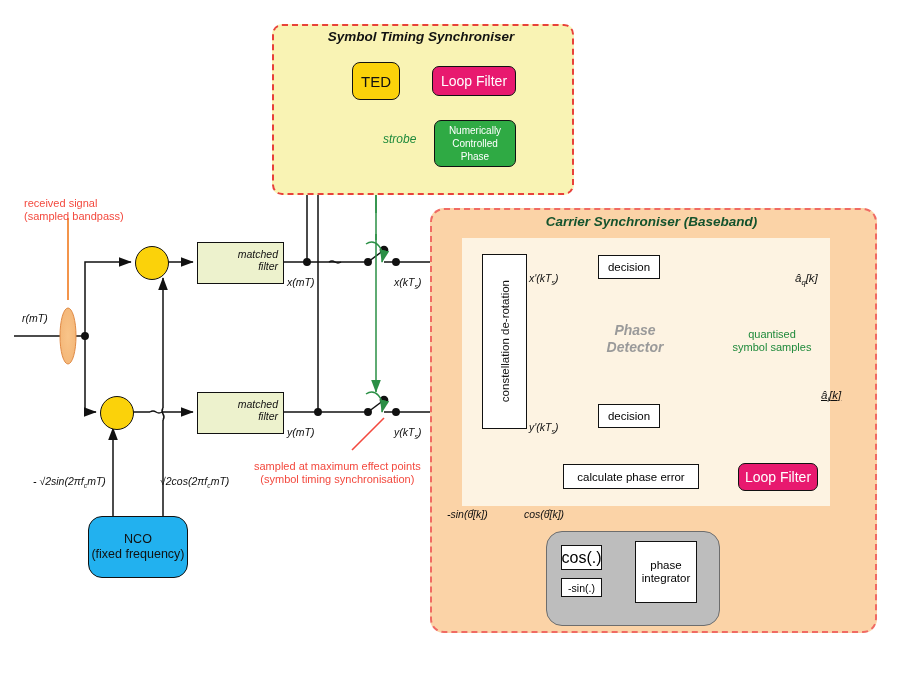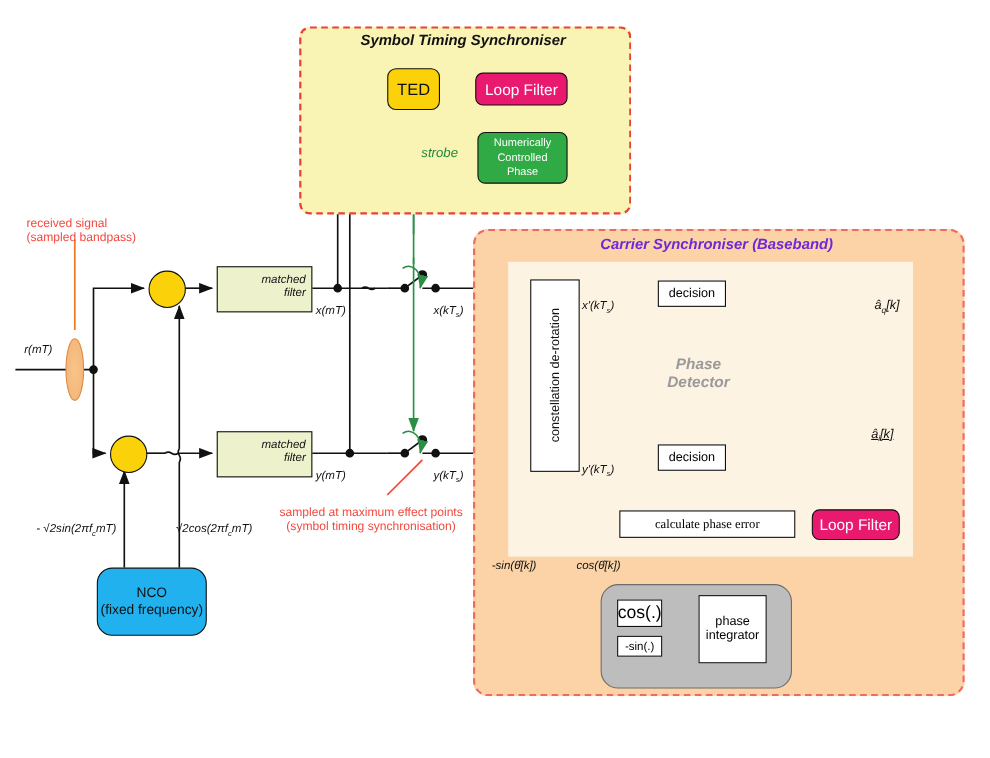--- a/index.html
+++ b/index.html
@@ -9,37 +9,37 @@
   svg.layer{position:absolute;left:0;top:0;width:900px;height:689px;pointer-events:none;}
 
   
   .sts-box{left:272px;top:24px;width:298px;height:167px;background:#f9f3b4;border:2px dashed #e8413a;border-radius:10px;}
   .cs-box{left:430px;top:208px;width:443px;height:421px;background:#fbd3a7;border:2px dashed #f06a63;border-radius:14px;}
   .pd-box{left:462px;top:238px;width:368px;height:268px;background:#fdf3e2;}
   .gray-box{left:546px;top:531px;width:172px;height:93px;background:#bdbdbd;border:1px solid #6d6d6d;border-radius:16px;}
 
   
   .sts-title{left:272px;top:29px;width:298px;text-align:center;font-size:13.5px;font-weight:bold;font-style:italic;color:#111;}
-  .cs-title{left:430px;top:214px;width:443px;text-align:center;font-size:13.5px;font-weight:bold;font-style:italic;color:#6d28d9;}
+  .cs-title{left:430px;top:214px;width:443px;text-align:center;font-size:13.5px;font-weight:bold;font-style:italic;color:#14532d;}
   .pd-title{left:560px;top:322px;width:150px;text-align:center;font-size:14px;font-weight:bold;font-style:italic;color:#9a9a9a;line-height:17px;}
 
   
   .blk{box-sizing:border-box;display:flex;align-items:center;justify-content:center;text-align:center;}
   .ted{left:352px;top:62px;width:48px;height:38px;background:#fbd20a;border:1.6px solid #111;border-radius:8px;font-size:15px;color:#111;}
   .lf1{left:432px;top:66px;width:84px;height:30px;background:#e8196f;border:1.6px solid #111;border-radius:7px;color:#fff;font-size:14px;}
   .ncc{left:434px;top:120px;width:82px;height:47px;background:#2faa44;border:1.6px solid #111;border-radius:7px;color:#fff;font-size:10px;line-height:13px;}
   .mf1{left:197px;top:242px;width:85px;height:40px;background:#edf2cd;border:1.4px solid #111;}
   .mf2{left:197px;top:392px;width:85px;height:40px;background:#edf2cd;border:1.4px solid #111;}
   .mf-lbl{position:absolute;right:5px;top:5px;font-size:10.5px;font-style:italic;color:#111;line-height:12px;text-align:right;}
   .nco{left:88px;top:516px;width:100px;height:62px;background:#22b1ef;border:1.6px solid #111;border-radius:14px;font-size:12.5px;color:#111;line-height:15px;align-items:center;}
   .derot{left:482px;top:254px;width:45px;height:175px;background:#fff;border:1.4px solid #111;}
   .derot span{writing-mode:vertical-rl;transform:rotate(180deg);font-size:11.5px;line-height:14px;text-align:center;color:#111;}
   .dec1{left:598px;top:255px;width:62px;height:24px;background:#fff;border:1.4px solid #111;font-size:11.5px;}
   .dec2{left:598px;top:404px;width:62px;height:24px;background:#fff;border:1.4px solid #111;font-size:11.5px;}
-  .cpe{left:563px;top:464px;width:160px;height:25px;background:#fff;border:1.4px solid #111;font-size:11.5px;font-family:Liberation Serif, serif;}
+  .cpe{left:563px;top:464px;width:136px;height:25px;background:#fff;border:1.4px solid #111;font-size:11.5px;}
   .lf2{left:738px;top:463px;width:80px;height:28px;background:#e8196f;border:1.6px solid #111;border-radius:7px;color:#fff;font-size:14px;}
   .cosb{left:561px;top:545px;width:41px;height:25px;background:#fff;border:1.4px solid #111;font-size:16px;}
   .sinb{left:561px;top:578px;width:41px;height:19px;background:#fff;border:1.4px solid #111;font-size:10.5px;}
   .pint{left:635px;top:541px;width:62px;height:62px;background:#fff;border:1.4px solid #111;font-size:11.5px;line-height:13px;}
 
   
   .mult{border-radius:50%;background:#fbd20a;border:1.6px solid #111;}
   .m1{left:135px;top:246px;width:32px;height:32px;}
   .m2{left:100px;top:396px;width:32px;height:32px;}
 
@@ -283,29 +283,33 @@
   <div class="lbl it" style="left:529px;top:272px;"><span>x'(kT</span><sub>s</sub>)</div>
   <div class="lbl it" style="left:529px;top:421px;"><span>y'(kT</span><sub>s</sub>)</div>
 
   <div class="lbl it" style="left:33px;top:475px;"><span>- √2sin(2πf</span><sub>c</sub><span>mT)</span></div>
   <div class="lbl it" style="left:160px;top:475px;"><span>√2cos(2πf</span><sub>c</sub><span>mT)</span></div>
 
   <div class="lbl it" style="left:447px;top:508px;">-sin(θ̂[k])</div>
   <div class="lbl it" style="left:524px;top:508px;">cos(θ̂[k])</div>
 
   <div class="lbl it" style="left:795px;top:272px;font-size:11.5px;"><span>â</span><sub>q</sub><span>[k]</span></div>
-  <div class="lbl it" style="left:792px;top:389px;font-size:11.5px;text-decoration:underline;"><span>â</span><sub>i</sub><span>[k]</span></div>
+  <div class="lbl it" style="left:821px;top:389px;font-size:11.5px;text-decoration:underline;"><span>â</span><sub>i</sub><span>[k]</span></div>
 
   <div class="lbl red" style="left:24px;top:197px;">
     <span>received signal</span><br>
     <span>(sampled bandpass)</span>
   </div>
 
   <div class="lbl red" style="left:254px;top:460px;text-align:center;">
     <span>sampled at maximum effect points</span><br>
     <span>(symbol timing synchronisation)</span>
   </div>
 
+  <div class="lbl grn" style="left:718px;top:328px;width:108px;text-align:center;font-size:11px;line-height:13px;">
+    <span>quantised</span><br>
+    <span>symbol samples</span>
+  </div>
 
   <div class="lbl grn-it" style="left:383px;top:132px;">strobe</div>
 
 
 </div>
 
 </body></html>

